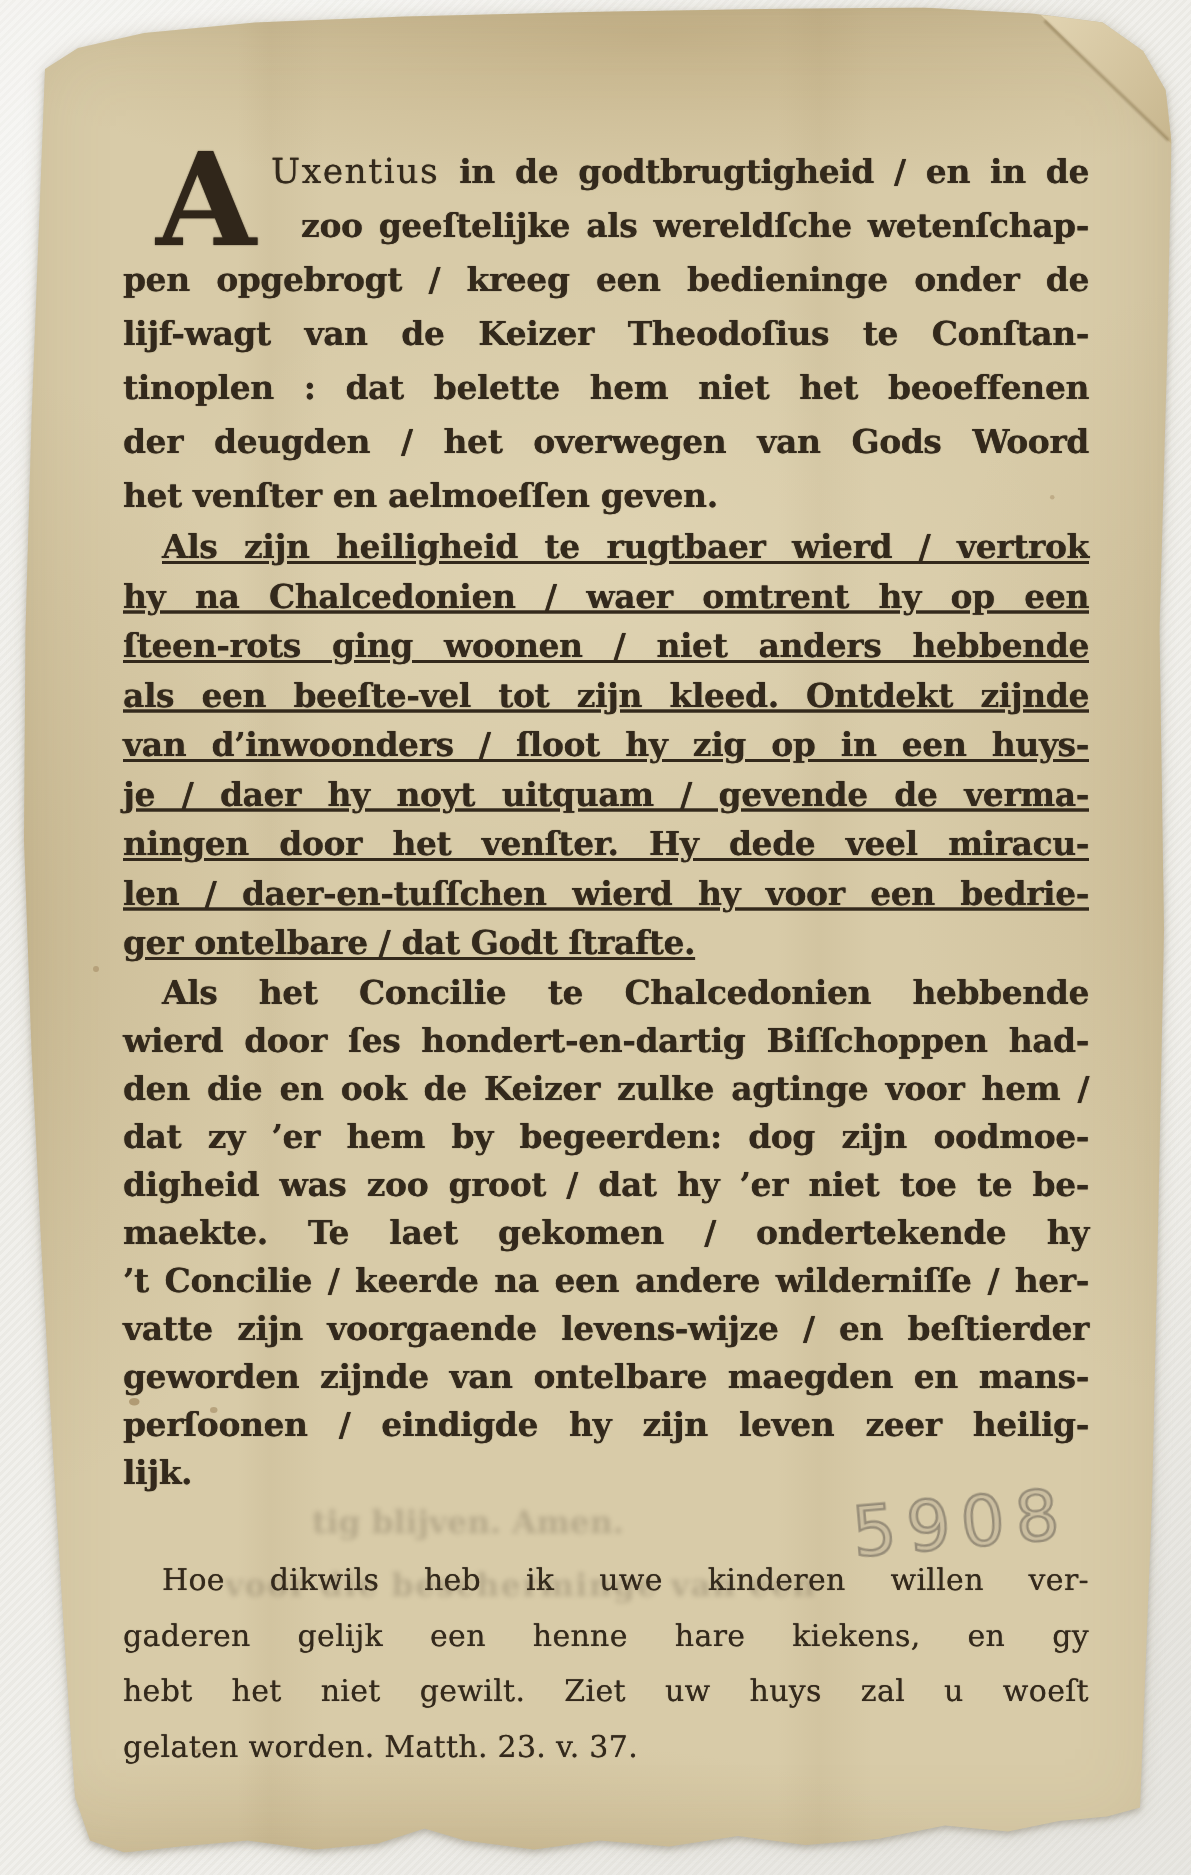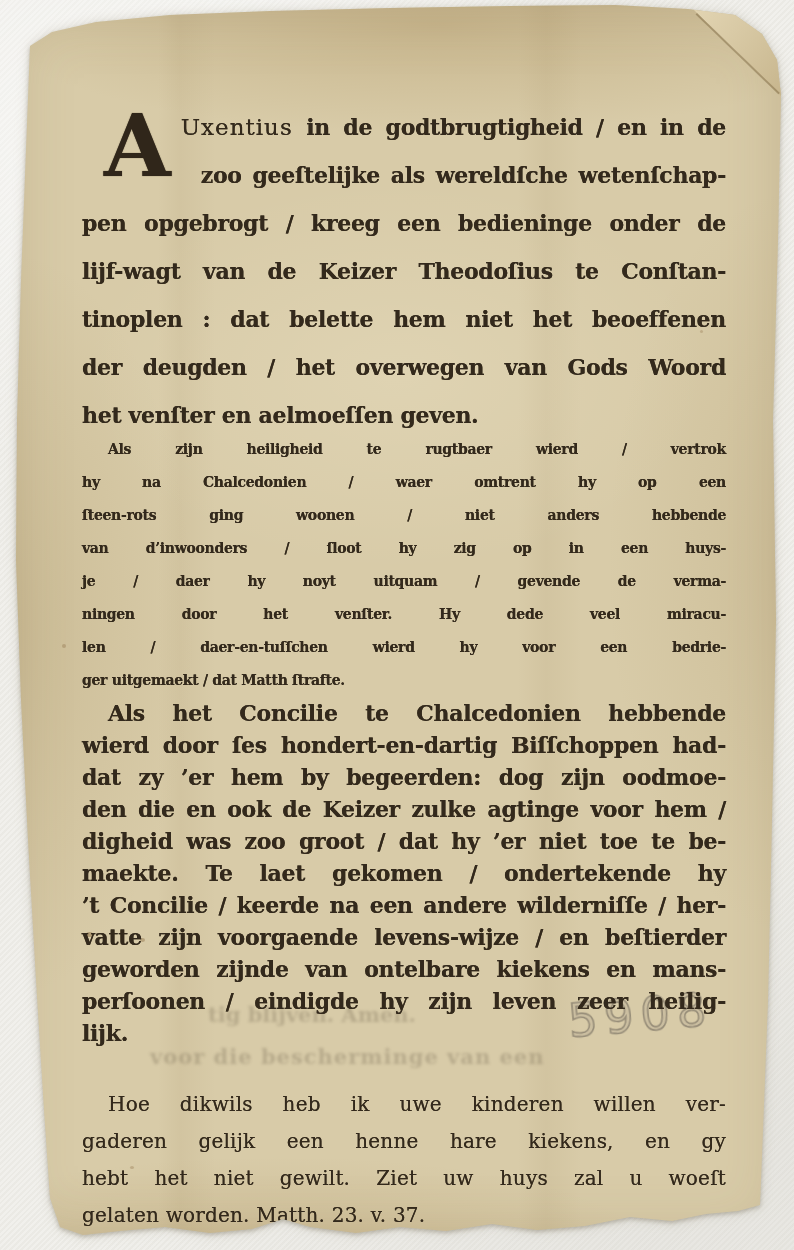--- a/index.html
+++ b/index.html
@@ -54,22 +54,22 @@
     transform-origin:0 0;transform:rotate(44deg);
     background:rgba(110,88,50,.42);filter:blur(.6px);
   }
   .text-block{position:absolute;left:82px;top:97px;width:644px;color:#33291c;}
   .bl{font-family:"DejaVu Serif",serif;font-weight:700;}
   .line{
     text-align:justify;text-align-last:justify;
     letter-spacing:-.3px;
     text-shadow:0 0 .6px rgba(40,30,15,.85);
   }
-  .p1 .line{font-size:22px;line-height:36px;margin-top:12px;}
-  .p2 .line{font-size:14px;line-height:33px;}
+  .p1 .line{font-size:22px;line-height:36px;}
+  .p2 .line{font-size:22px;line-height:33px;text-decoration:underline;}
   .p3 .line{font-size:22px;line-height:32px;}
   .line.last{text-align-last:left;}
   .indent{text-indent:26px;}
   .dropcap{
     float:left;font-size:86px;line-height:66px;font-weight:700;
     margin:4px 10px 0 22px;color:#30261a;
     text-shadow:0 0 1px rgba(40,30,15,.8);
   }
   .roman{font-weight:400;font-size:23px;letter-spacing:1px;}
   .quote{margin-top:37px;font-weight:400;}
@@ -130,37 +130,38 @@
           <div class="line">lijf-wagt van de Keizer Theodoſius te Conſtan-</div>
           <div class="line">tinoplen : dat belette hem niet het beoeffenen</div>
           <div class="line">der deugden / het overwegen van Gods Woord</div>
           <div class="line last">het venſter en aelmoeſſen geven.</div>
         </div>
 
         <div class="bl p2">
           <div class="line indent">Als zijn heiligheid te rugtbaer wierd / vertrok</div>
           <div class="line">hy na Chalcedonien / waer omtrent hy op een</div>
           <div class="line">ſteen-rots ging woonen / niet anders hebbende</div>
+          <div class="line">als een beeſte-vel tot zijn kleed. Ontdekt zijnde</div>
           <div class="line">van d’inwoonders / ſloot hy zig op in een huys-</div>
           <div class="line">je / daer hy noyt uitquam / gevende de verma-</div>
           <div class="line">ningen door het venſter. Hy dede veel miracu-</div>
           <div class="line">len / daer-en-tuſſchen wierd hy voor een bedrie-</div>
-          <div class="line last">ger uitgemaekt / dat Matth ſtrafte.</div>
+          <div class="line last">ger ontelbare / dat Godt ſtrafte.</div>
         </div>
 
         <div class="bl p3">
           <div class="line indent">Als het Concilie te Chalcedonien hebbende</div>
           <div class="line">wierd door ſes hondert-en-dartig Biſſchoppen had-</div>
+          <div class="line">den die en ook de Keizer zulke agtinge voor hem /</div>
           <div class="line">dat zy ’er hem by begeerden: dog zijn oodmoe-</div>
-          <div class="line">den die en ook de Keizer zulke agtinge voor hem /</div>
           <div class="line">digheid was zoo groot / dat hy ’er niet toe te be-</div>
           <div class="line">maekte.  Te laet gekomen / ondertekende hy</div>
           <div class="line">’t Concilie / keerde na een andere wilderniſſe / her-</div>
           <div class="line">vatte zijn voorgaende levens-wijze / en beſtierder</div>
-          <div class="line">geworden zijnde van ontelbare kiekens en mans-</div>
+          <div class="line">geworden zijnde van ontelbare maegden en mans-</div>
           <div class="line">perſoonen / eindigde hy zijn leven zeer heilig-</div>
           <div class="line last">lijk.</div>
         </div>
 
         <div class="quote">
           <div class="line indent">Hoe dikwils heb ik uwe kinderen willen ver-</div>
           <div class="line">gaderen gelijk een henne hare kiekens, en gy</div>
           <div class="line">hebt het niet gewilt. Ziet uw huys zal u woeſt</div>
           <div class="line last"><span>gelaten worden.  </span><span class="ref">Matth. 23. v. 37.</span></div>
         </div>

